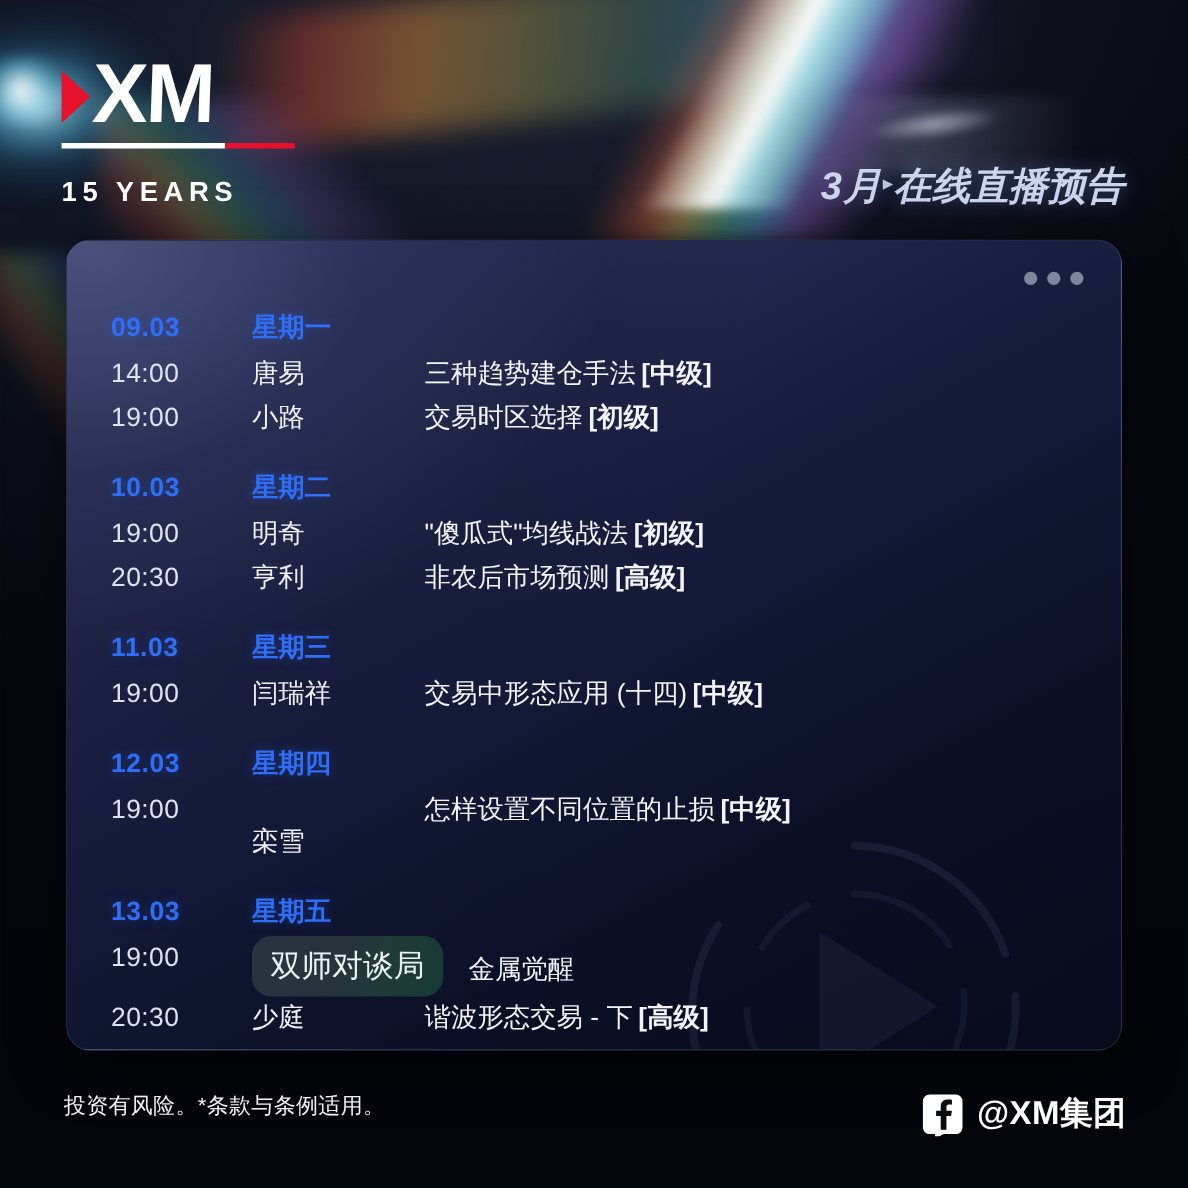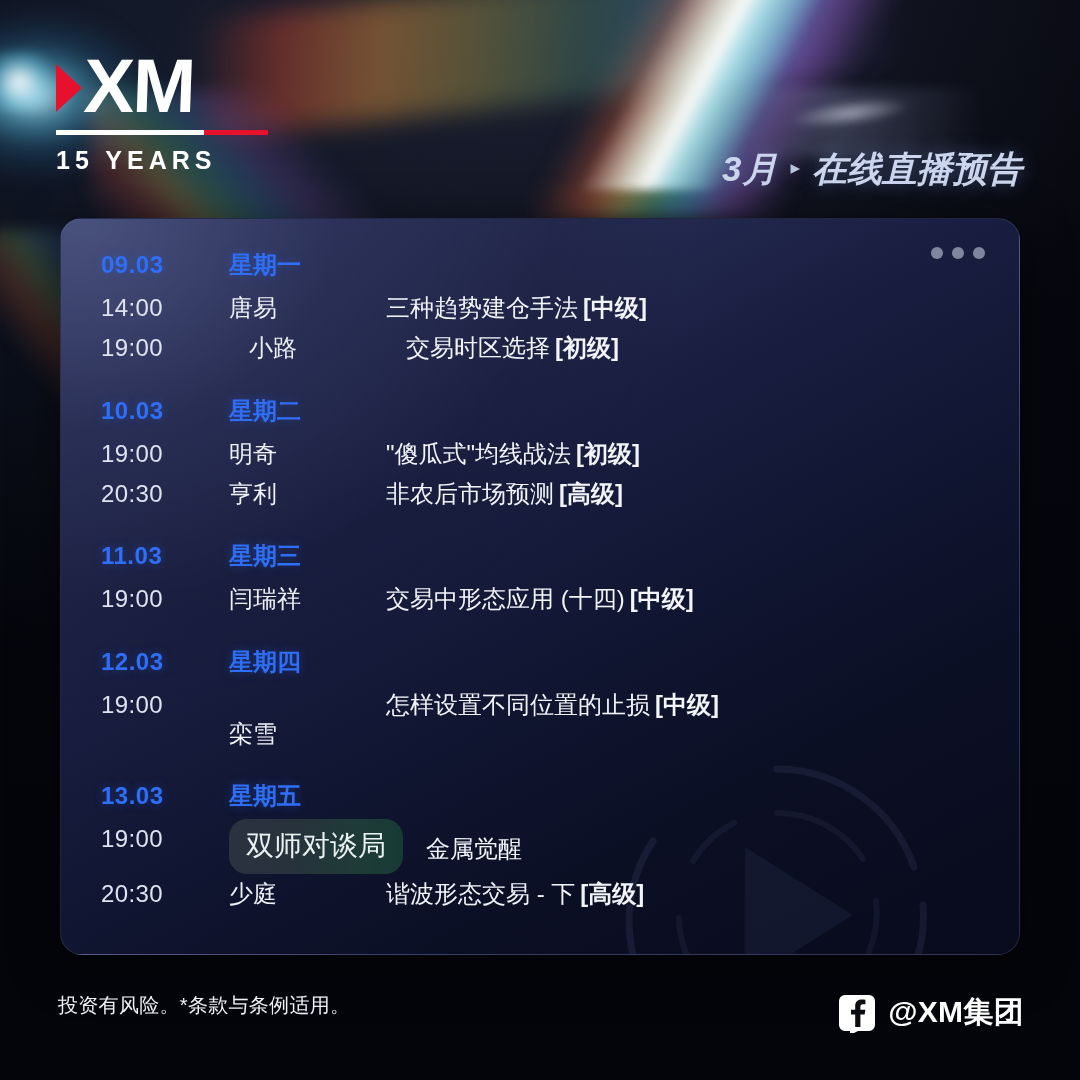--- a/index.html
+++ b/index.html
@@ -133,28 +133,28 @@
     font-size: 76px; font-weight: 700; letter-spacing: -2px;
     color: #ffffff; line-height: 1;
     font-family: "Liberation Sans", sans-serif;
     transform: skewX(-2deg);
   }
   .logo-rule {
     position: relative; height: 5px; width: 212px; margin-top: 6px;
     background: linear-gradient(90deg, #ffffff 0%, #ffffff 70%, #e8112d 70%, #e8112d 100%);
   }
   .logo-years {
-    margin-top: 11px; font-size: 25px; font-weight: 700;
+    margin-top: 26px; font-size: 25px; font-weight: 700;
     letter-spacing: 5px; color: #ffffff;
   }
 
   
   #header-title {
     position: absolute; right: 58px; top: 146px;
-    display: flex; align-items: center; gap: 12px;
+    display: flex; align-items: center; 
     font-style: italic; font-weight: 600; font-size: 35px;
     color: #ccd5ee;
     text-shadow: 0 0 18px rgba(120,150,220,0.45);
   }
   #header-title .hdr-month { letter-spacing: 1px; }
   #header-title .hdr-sep {
     font-style: normal; font-size: 19px; color: #b9c4e2;
     transform: translateY(-2px);
   }
 
@@ -183,21 +183,21 @@
     display: flex; gap: 9px;
   }
   .card-dots i {
     display: block; width: 12px; height: 12px; border-radius: 50%;
     background: #9aa0b4; opacity: 0.8;
   }
 
   
   #schedule {
     position: absolute; left: 0; top: 0; right: 0; bottom: 0;
-    padding: 30px 0 0 40px;
+    padding: 62px 0 0 40px;
   }
   .day-block { margin-bottom: 26px; }
 
   .day-head {
     display: flex; align-items: baseline;
     font-size: 24px; font-weight: 700;
     color: #2f6ef6;
     margin-bottom: 7px;
     text-shadow: 0 0 10px rgba(47,110,246,0.35);
   }
@@ -305,21 +305,21 @@
             <span class="col-time">09.03</span>
             <span class="col-name">星期一</span>
           </div>
           <div class="sess-row">
             <span class="col-time">14:00</span>
             <span class="col-name" style="white-space: pre-line;">唐易</span>
             <span class="col-title"><span>三种趋势建仓手法</span><span class="lvl">[中级]</span></span>
           </div>
           <div class="sess-row">
             <span class="col-time">19:00</span>
-            <span class="col-name" style="white-space: pre-line; margin-left: 20px;">小路</span>
+            <span class="col-name" style="white-space: pre-line;">小路</span>
             <span class="col-title"><span>交易时区选择</span><span class="lvl">[初级]</span></span>
           </div>
         </div>
         <div class="day-block">
           <div class="day-head">
             <span class="col-time">10.03</span>
             <span class="col-name">星期二</span>
           </div>
           <div class="sess-row">
             <span class="col-time">19:00</span>

